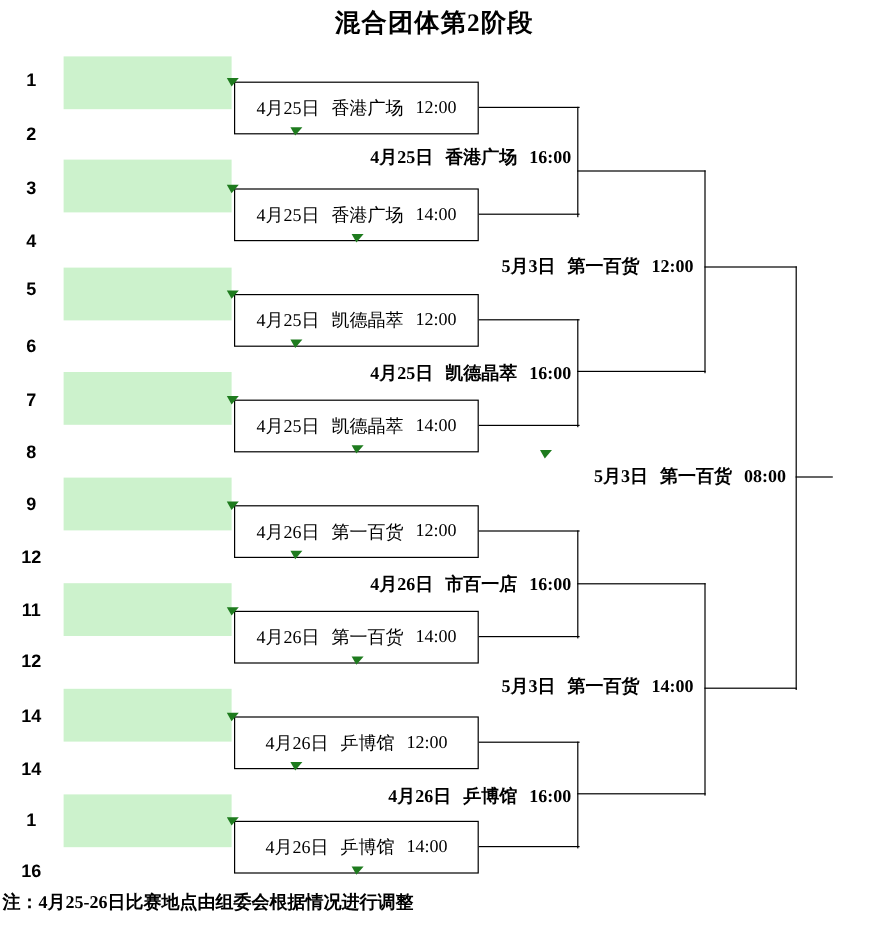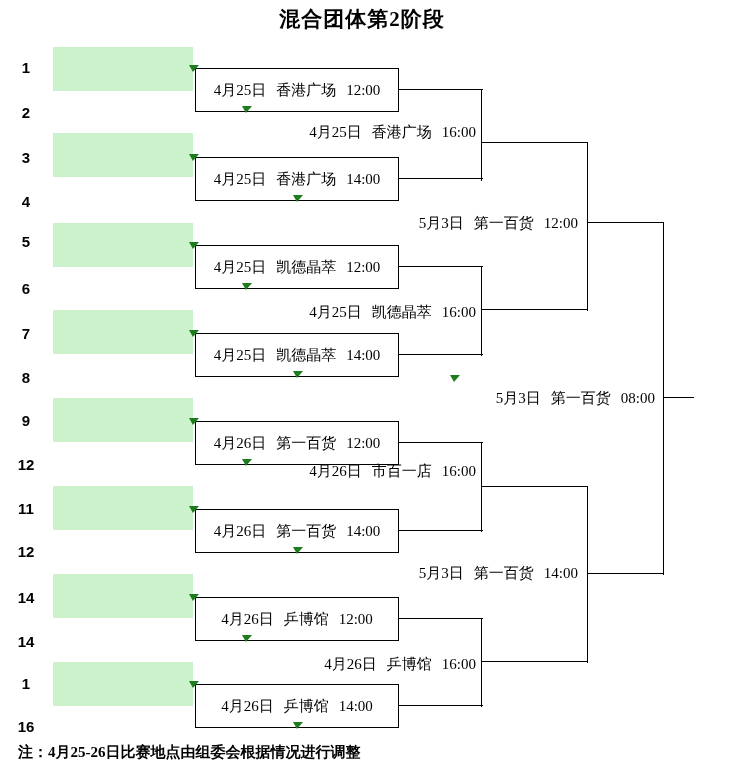--- a/index.html
+++ b/index.html
@@ -7,26 +7,26 @@
          font-family:"Liberation Serif","DejaVu Serif",serif;color:#000;}
   .title{position:absolute;top:5px;left:0;width:724px;text-align:center;
          font-size:21px;font-weight:bold;letter-spacing:1px;}
   .seed{position:absolute;left:10px;width:32px;text-align:center;line-height:20px;
         font-family:"Liberation Sans","DejaVu Sans",sans-serif;font-weight:bold;font-size:15px;}
   .slot{position:absolute;left:53px;width:140px;height:44px;background:#ccf2cc;}
   .match{position:absolute;left:195px;width:204px;height:44px;box-sizing:border-box;
          border:1.5px solid #000;background:#fff;display:flex;align-items:center;
          justify-content:center;font-size:15px;white-space:nowrap;}
   .match span + span, .lbl span + span{margin-left:10px;}
-  .lbl{position:absolute;width:200px;text-align:right;line-height:20px;font-size:15px;white-space:nowrap;}
+  .lbl{position:absolute;width:200px;text-align:right;line-height:20px;font-size:15px;white-space:nowrap;font-weight:bold;}
   .hl{position:absolute;height:0;border-top:1.5px solid #000;}
   .vl{position:absolute;width:0;border-left:1.5px solid #000;}
   .tri{position:absolute;width:0;height:0;border-top:7px solid #1e7b1e;
        border-left:4px solid transparent;border-right:6px solid transparent;}
-  .note{position:absolute;left:18px;top:743px;font-size:15px;font-weight:bold;white-space:nowrap;}
+  .note{position:absolute;left:2px;top:743px;font-size:15px;font-weight:bold;white-space:nowrap;}
 </style>
 </head>
 <body>
 
 <div class="stage">
 
   <div class="title">混合团体第2阶段</div>
 
   <div class="seed" style="top:58px">1</div>
   <div class="seed" style="top:103px">2</div>
@@ -120,21 +120,21 @@
 
   <div class="vl" style="left:663px;top:222px;height:353px"></div>
   <div class="hl" style="left:663px;top:397px;width:31px"></div>
 
   <div class="lbl" style="left:276px;top:122px">
     <span>4月25日</span><span>香港广场</span><span>16:00</span>
   </div>
   <div class="lbl" style="left:276px;top:302px">
     <span>4月25日</span><span>凯德晶萃</span><span>16:00</span>
   </div>
-  <div class="lbl" style="left:276px;top:461px">
+  <div class="lbl" style="left:276px;top:478px">
     <span>4月26日</span><span>市百一店</span><span>16:00</span>
   </div>
   <div class="lbl" style="left:276px;top:654px">
     <span>4月26日</span><span>乒博馆</span><span>16:00</span>
   </div>
 
   <div class="lbl" style="left:378px;top:213px">
     <span>5月3日</span><span>第一百货</span><span>12:00</span>
   </div>
   <div class="lbl" style="left:378px;top:563px">

